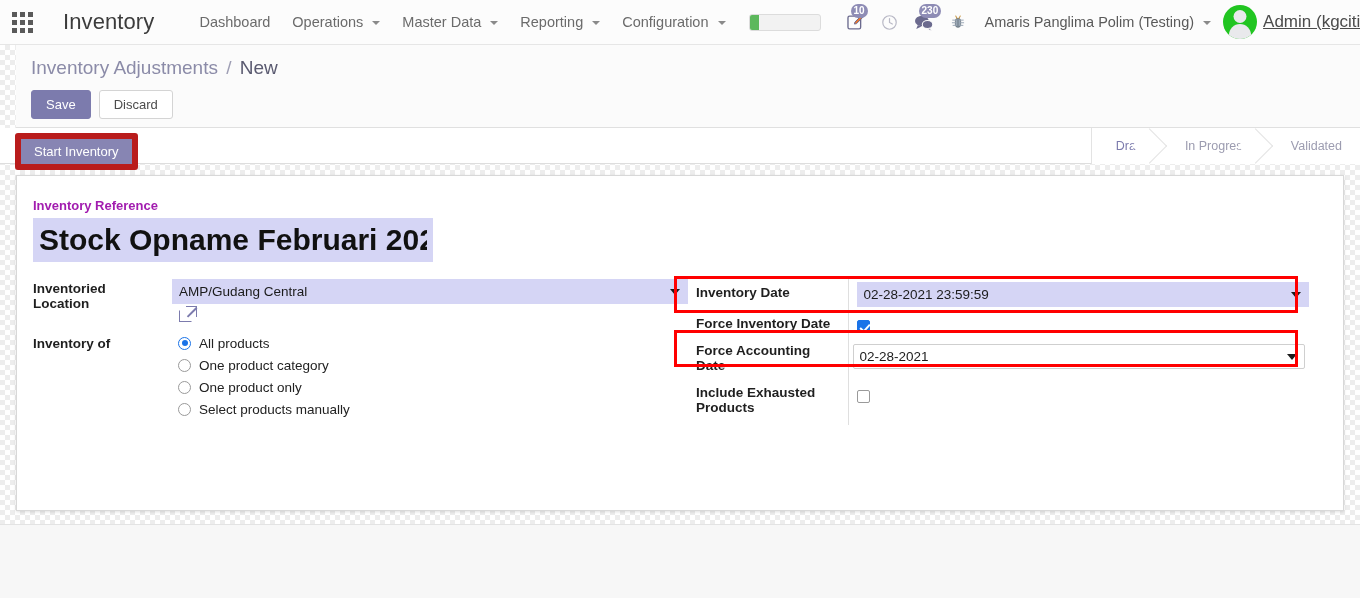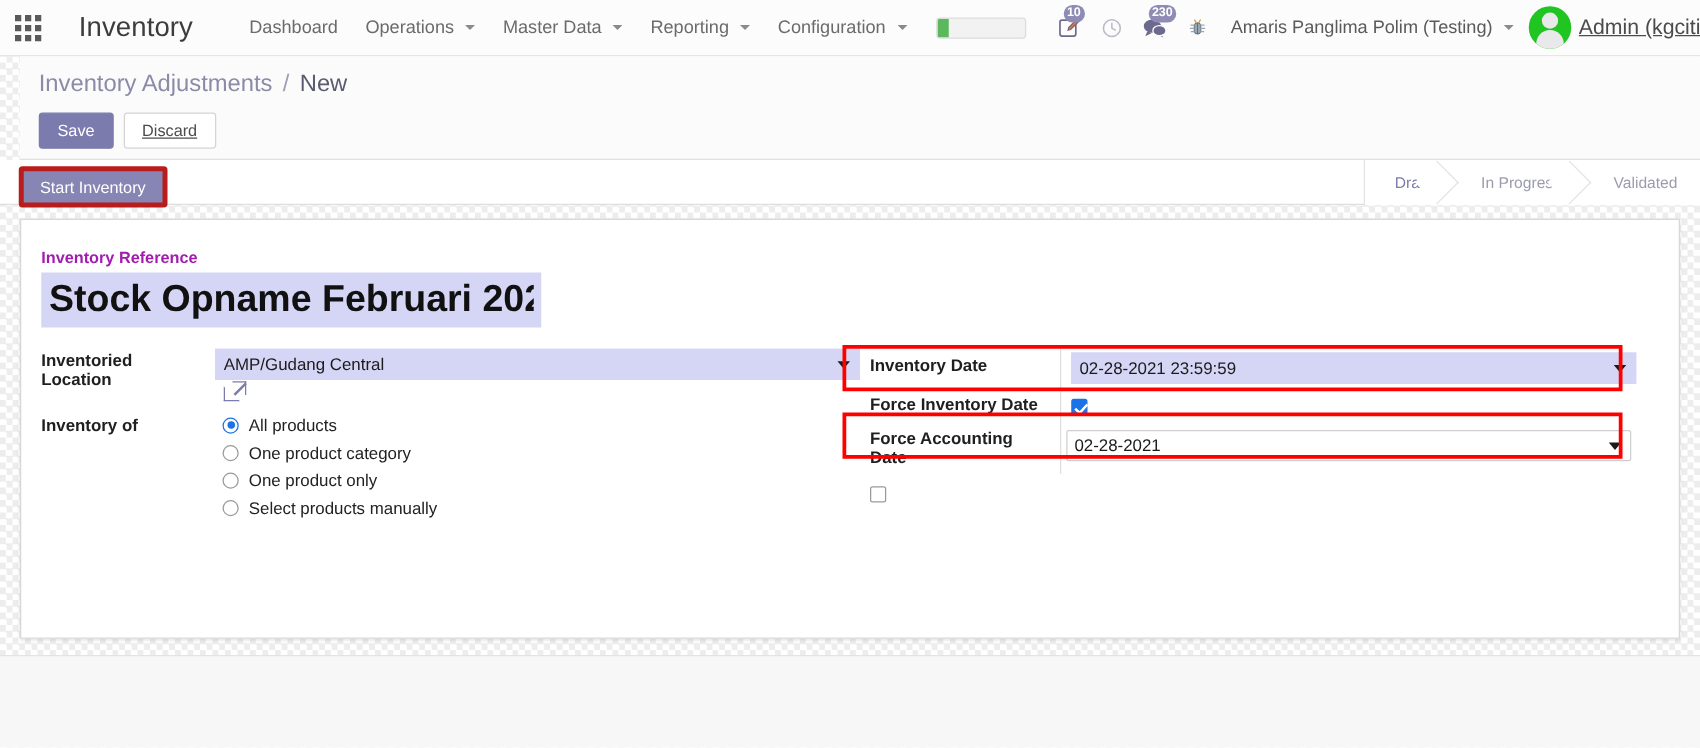--- a/index.html
+++ b/index.html
@@ -110,31 +110,31 @@
   }
   .breadcrumb .crumb-link { cursor: pointer; }
   .breadcrumb .sep { color: #9e9eb4; margin: 0 3px; }
   .breadcrumb .crumb-active { color: #5a5a70; }
   .btn-row { position: absolute; left: 15px; top: 45px; display: flex; gap: 8px; }
   .btn {
     font-size: 13px; padding: 6px 14px; border-radius: 3px;
     cursor: pointer; line-height: 15px;
   }
   .btn-primary { background: #7c7bad; border: 1px solid #7c7bad; color: #fff; }
-  .btn-default { background: #fff; border: 1px solid #d4d4d4; color: #4c4c4c; text-decoration: underline; }
+  .btn-default { background: #fff; border: 1px solid #d4d4d4; color: #4c4c4c; }
 
   
   .statusbar-row {
     position: absolute; left: 0; top: 128px;
     width: 1360px; height: 36px;
     background: #fff; border-bottom: 1px solid #dedede;
   }
   .start-inv-btn {
     position: absolute; left: 15px; top: 5px;
-    background: #8785b3; border: 4px solid #b91c1c; color: #fff;
+    background: #8785b3; border: 6px solid #b91c1c; color: #fff;
     font-size: 13px; padding: 5px 13px; border-radius: 3px; cursor: pointer;
   }
   .status-steps {
     position: absolute; right: 0; top: 0; height: 36px;
     display: flex; align-items: stretch;
     border-left: 1px solid #e3e3e3;
   }
   .step {
     position: relative; display: flex; align-items: center;
     padding: 0 18px 0 24px; font-size: 12.5px;
@@ -457,20 +457,21 @@
           <div class="fcell-val" style="padding:4px 0 6px 4px;">
             <span class="sel-wrap">
               <span class="sel plain" style="display:inline-block;width:452px;">02-28-2021</span>
               <span class="dd-arrow"></span>
             </span>
           </div>
         </div>
 
 
         <div class="frow">
+          <div class="fcell-lbl" style="padding:6px 8px 10px 8px;width:160px;">Include Exhausted Products</div>
           <div class="fcell-val" style="padding:8px 0 10px 8px;">
             <span class="cbox"></span>
           </div>
         </div>
 
       </div>
     </div>
   </div>
 
   <div class="hl" style="left:674px;top:276px;width:624px;height:37px;"></div>

